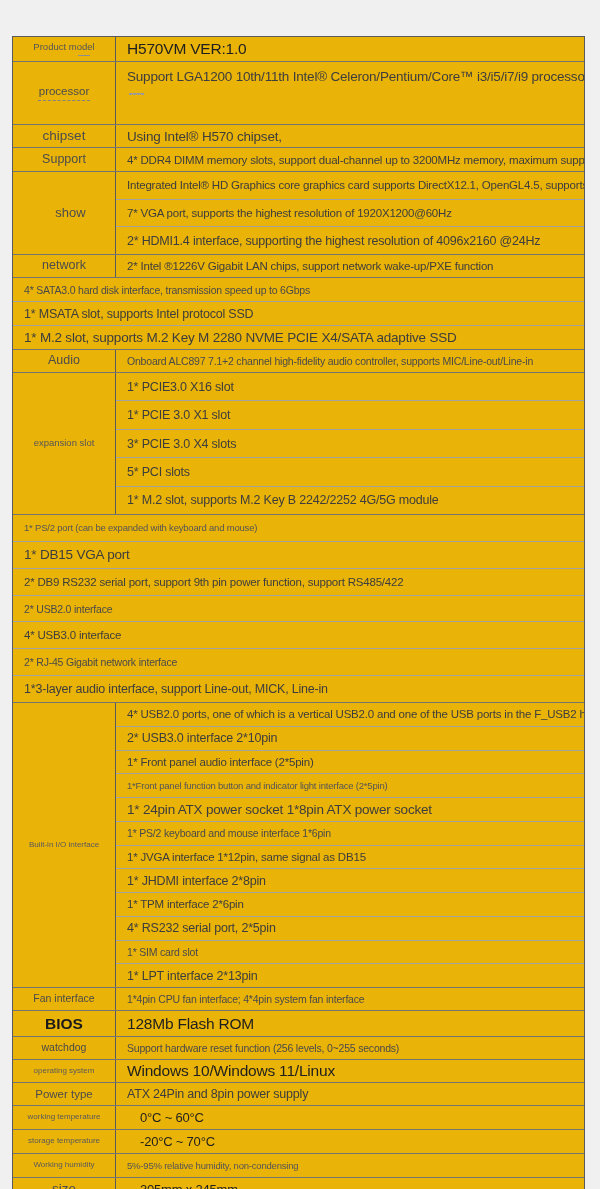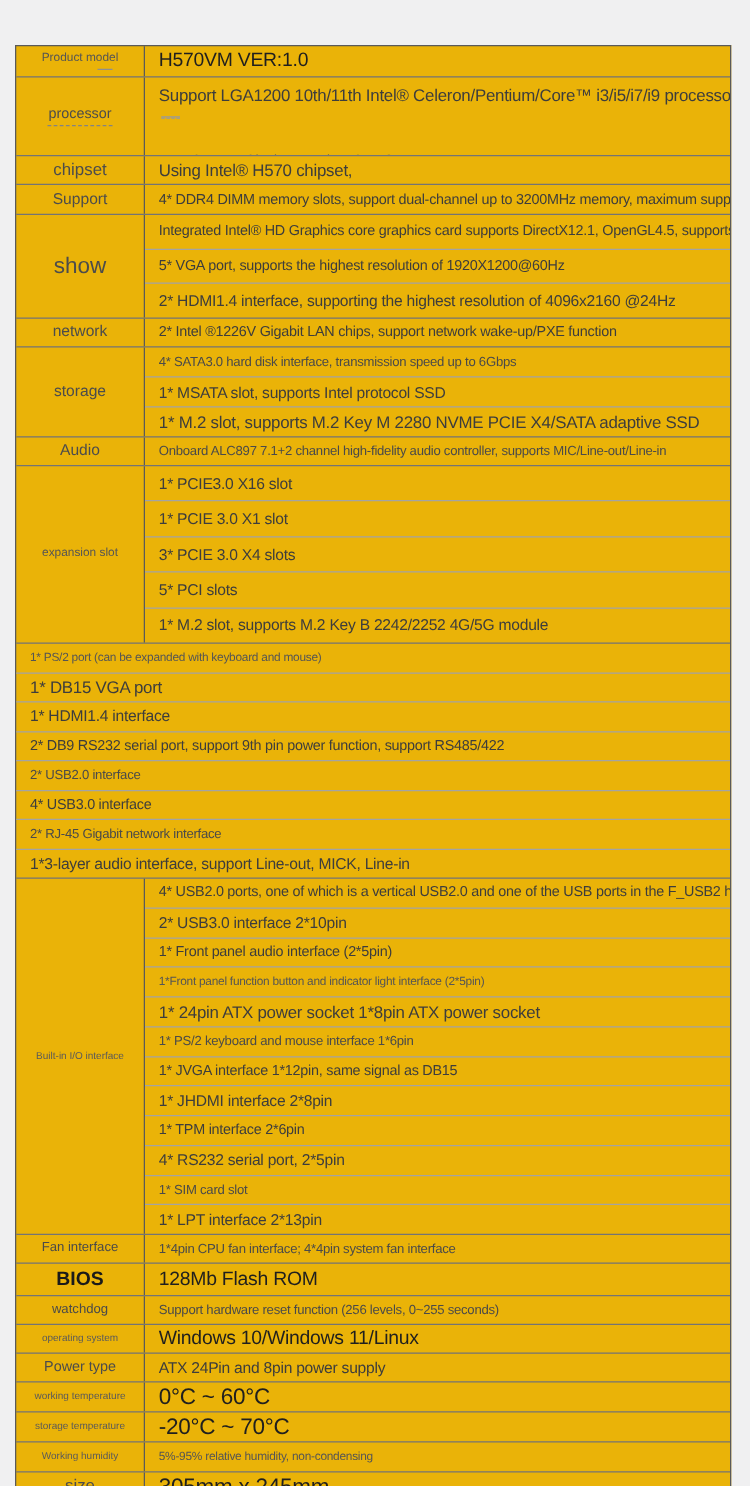--- a/index.html
+++ b/index.html
@@ -36,21 +36,21 @@
   .cell.multi{flex-direction:column;align-items:flex-start;justify-content:flex-start;padding-top:7px;}
   .glitch{width:15px;height:4px;border-top:1px solid #9a9a9a;border-bottom:1px dashed #9a9a9a;margin:9px 0 0 2px;}
   .note{margin-top:27px;color:#4a4a4a;}
   
   .f8{font-size:8px;color:#5a5a5a;}
   .f9{font-size:9.5px;color:#555;}
   .f10{font-size:10.5px;color:#4a4a4a;}
   .f11{font-size:11.5px;}
   .f12{font-size:12.5px;}
   .f13{font-size:13.5px;}
-  .f14{font-size:18px;}
+  .f14{font-size:13px;margin-left:13px;}
   .f15{font-size:15.5px;}
   .bold{font-weight:700;color:#1a1a1a;}
   .strong{color:#1f1f1f;text-align:center;}
   
   .gh23{height:23px}.gh24{height:24px}.gh26{height:26px}.gh63{height:63px}
   .gh72{height:72px}.gh83{height:83px}.gh142{height:142px}.gh188{height:188px}.gh285{height:285px}
   
   .mark-short{width:12px;border-bottom:1.5px solid #8f8f8f;margin-top:2px;transform:translateX(20px);}
   .mark-long{width:52px;border-bottom:1.5px dashed #838383;margin-top:3px;}
 </style>
@@ -104,41 +104,38 @@
     </div>
     <div class="group gh83">
       <div class="lab">
         <span class="f14">show</span>
       </div>
       <div class="vals">
         <div class="cell f11">
           <span>Integrated Intel® HD Graphics core graphics card supports DirectX12.1, OpenGL4.5, supports 4K display</span>
         </div>
         <div class="cell f11">
-          <span>5* VGA port, supports the highest resolution of 1920X1200@60Hz</span>
+          <span>7* VGA port, supports the highest resolution of 1920X1200@60Hz</span>
         </div>
         <div class="cell f12">
           <span>2* HDMI1.4 interface, supporting the highest resolution of 4096x2160 @24Hz</span>
         </div>
       </div>
     </div>
     <div class="group gh23">
       <div class="lab">
         <span class="f12">network</span>
       </div>
       <div class="vals">
         <div class="cell f11">
           <span>2* Intel ®1226V Gigabit LAN chips, support network wake-up/PXE function</span>
         </div>
       </div>
     </div>
     <div class="group gh72">
-      <div class="lab">
-        <span class="f12">storage</span>
-      </div>
       <div class="vals">
         <div class="cell f10">
           <span>4* SATA3.0 hard disk interface, transmission speed up to 6Gbps</span>
         </div>
         <div class="cell f12">
           <span>1* MSATA slot, supports Intel protocol SSD</span>
         </div>
         <div class="cell f13">
           <span>1* M.2 slot, supports M.2 Key M 2280 NVME PCIE X4/SATA adaptive SSD</span>
         </div>
@@ -176,23 +173,20 @@
         </div>
       </div>
     </div>
     <div class="group gh188">
       <div class="vals">
         <div class="cell f9">
           <span>1* PS/2 port (can be expanded with keyboard and mouse)</span>
         </div>
         <div class="cell f13">
           <span>1* DB15 VGA port</span>
-        </div>
-        <div class="cell f12">
-          <span>1* HDMI1.4 interface</span>
         </div>
         <div class="cell f11">
           <span>2* DB9 RS232 serial port, support 9th pin power function, support RS485/422</span>
         </div>
         <div class="cell f10">
           <span>2* USB2.0 interface</span>
         </div>
         <div class="cell f11">
           <span>4* USB3.0 interface</span>
         </div>

